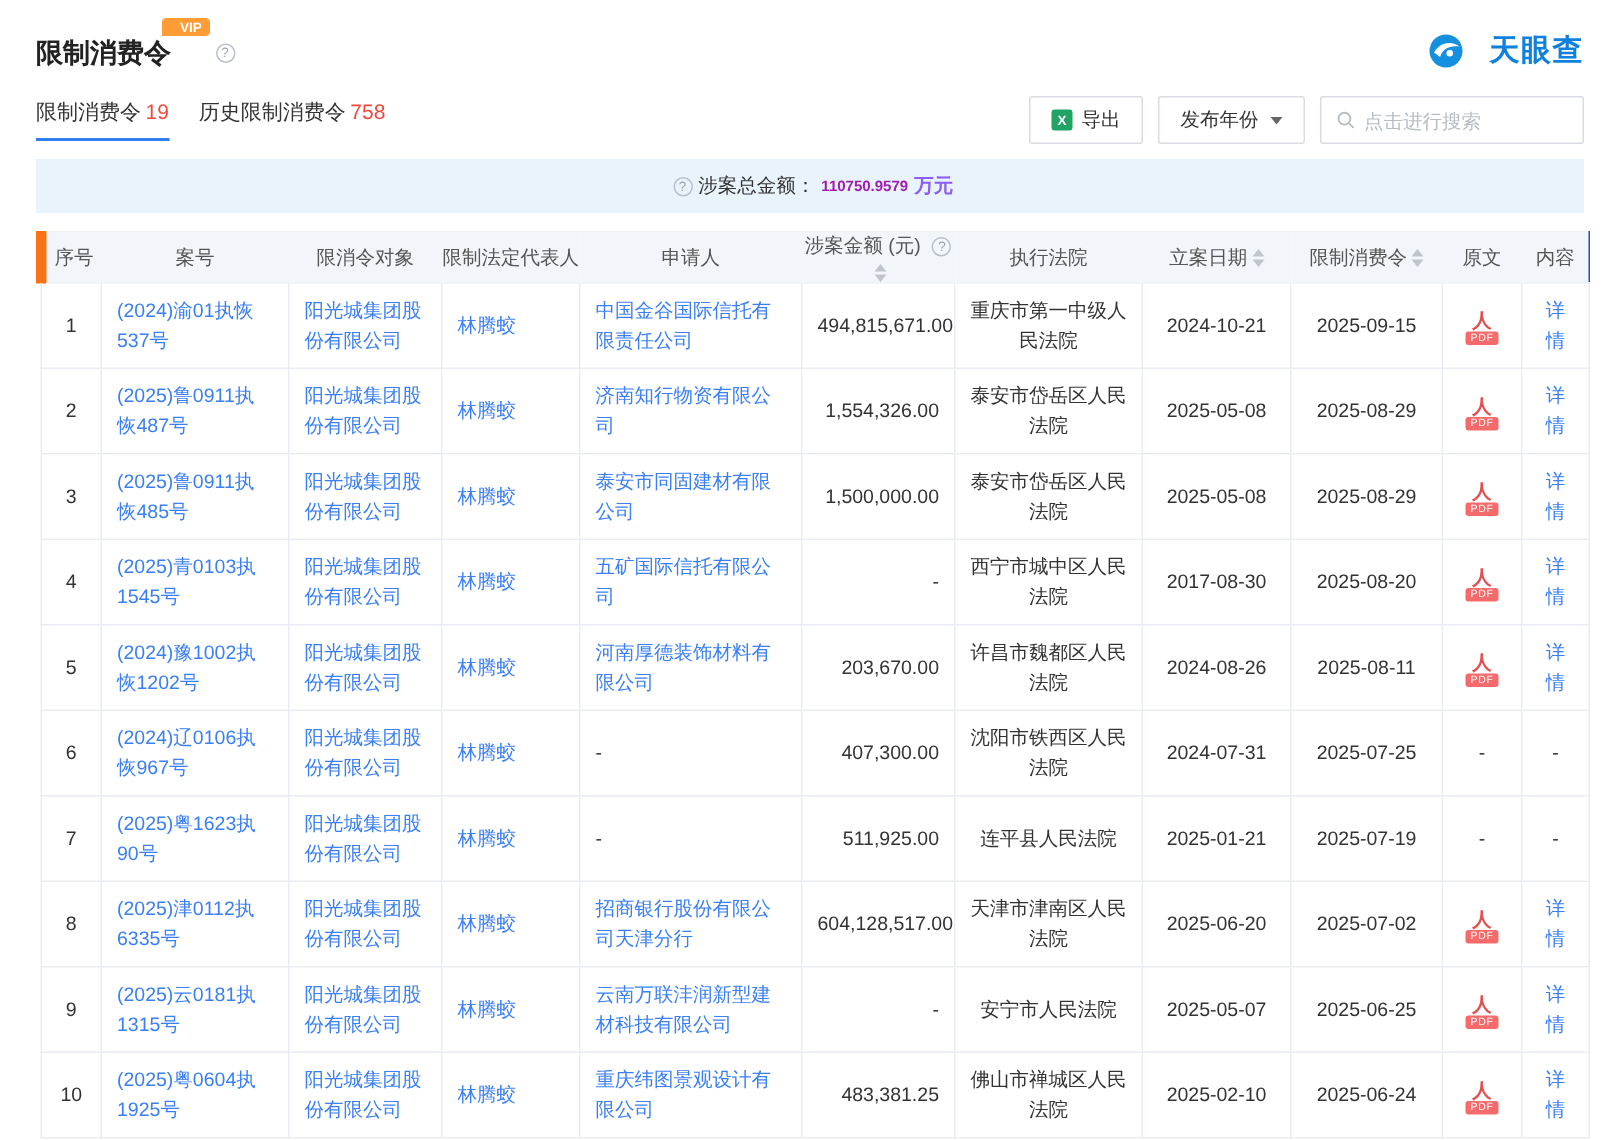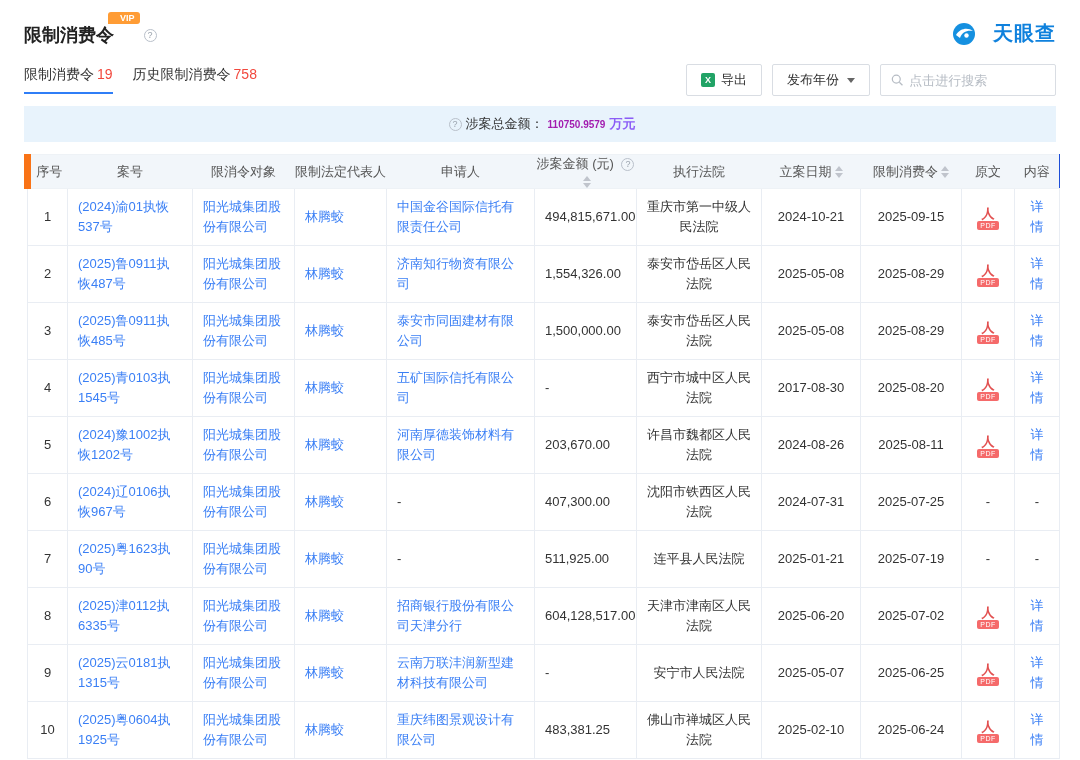--- a/index.html
+++ b/index.html
@@ -36,21 +36,21 @@
   .banner .amt { color:#a21caf; font-weight:bold; font-size:10px; }
   .banner .unit { color:#8b5cf6; font-weight:bold; }
 
   
   table { margin-top:12px; width:1032px; border-collapse:collapse; table-layout:fixed; font-size:13px; }
   thead th { background:#f2f6fa; height:34px; font-weight:normal; color:#555; text-align:center; border:1px solid #eef2f6; border-left:none; border-right:none; }
   thead th:first-child { border-left:7px solid #f97316; }
   thead th:last-child { border-right:1px solid #1d4ed8; }
   tbody td { border:1px solid #e9edf3; padding:8px 10px; vertical-align:middle; line-height:20px; color:#333; }
   .c-no { text-align:center; }
-  .c-amt { }
+  .c-amt { text-align:right; }
   .c-court,.c-date,.c-pdf,.c-detail { text-align:center; }
   .lnk { color:#3a7ff5; text-decoration:none; cursor:pointer; }
   .plain { color:#333; cursor:default; }
   .sort { display:inline-flex; flex-direction:column; vertical-align:middle; margin-left:3px; line-height:0; }
   .sort i { display:block; width:0; height:0; border-left:4px solid transparent; border-right:4px solid transparent; }
   .sort .up { border-bottom:5px solid #c0c4cc; margin-bottom:2px; }
   .sort .dn { border-top:5px solid #c0c4cc; }
   .pdf-icon { display:inline-flex; flex-direction:column; align-items:center; cursor:pointer; }
   .pdf-glyph { color:#e25050; font-size:13px; line-height:13px; font-weight:bold; }
   .pdf-band { background:#f56a6a; color:#fff; font-size:7px; line-height:9px; padding:0 3px; border-radius:2px; margin-top:1px; letter-spacing:0.5px; }

